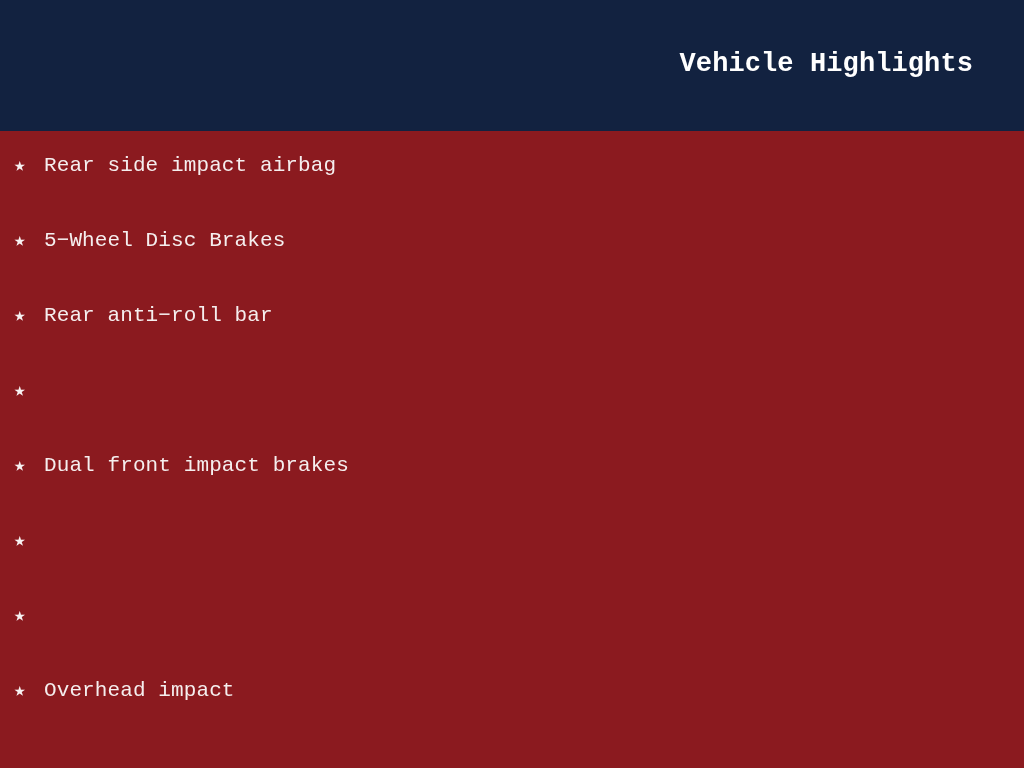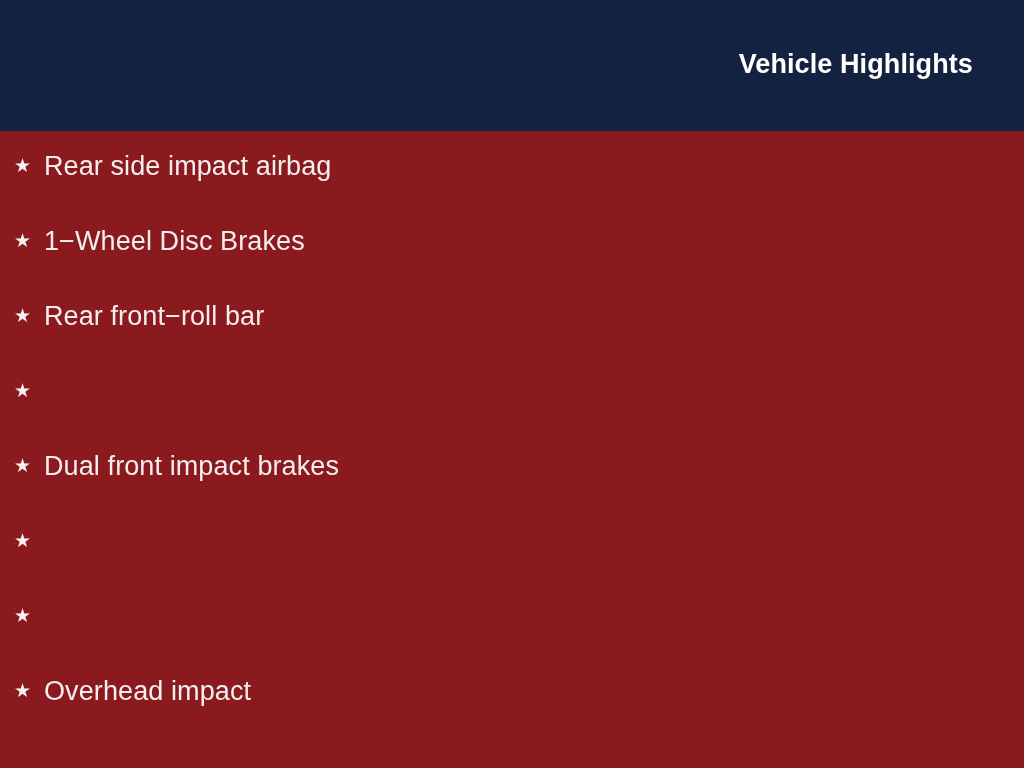--- a/index.html
+++ b/index.html
@@ -10,20 +10,21 @@
   }
   body {
     font-family: "Liberation Sans", "DejaVu Sans", sans-serif;
   }
   #slide {
     position: relative;
     width: 1024px;
     height: 768px;
     overflow: hidden;
     background: #8b1a1f;
+    font-family: Liberation Mono, monospace;
   }
   
   .header-bar {
     position: absolute;
     left: 0;
     top: 0;
     width: 1024px;
     height: 131px;
     background: #122240;
     box-sizing: border-box;
@@ -69,21 +70,21 @@
     width: 30px;
     color: #f7f2f2;
     font-size: 19px;
     line-height: 34px;
     text-align: left;
     user-select: none;
   }
   .feature-text {
     flex: 1 1 auto;
     color: #f5eeee;
-    font-size: 27px;
+    font-size: 21px;
     line-height: 34px;
     font-weight: 400;
     letter-spacing: 0.1px;
   }
 </style>
 </head>
 <body>
 
 <div id="slide">
 
@@ -94,26 +95,26 @@
   <div class="body-area">
     <ul class="feature-list">
 
       <li class="feature-item">
         <span class="bullet-star">★</span>
         <span class="feature-text">Rear side impact airbag</span>
       </li>
 
       <li class="feature-item">
         <span class="bullet-star">★</span>
-        <span class="feature-text">1−Wheel Disc Brakes</span>
+        <span class="feature-text">5−Wheel Disc Brakes</span>
       </li>
 
       <li class="feature-item">
         <span class="bullet-star">★</span>
-        <span class="feature-text">Rear front−roll bar</span>
+        <span class="feature-text">Rear anti−roll bar</span>
       </li>
 
       <li class="feature-item">
         <span class="bullet-star">★</span>
       </li>
 
       <li class="feature-item">
         <span class="bullet-star">★</span>
         <span class="feature-text">Dual front impact brakes</span>
       </li>

